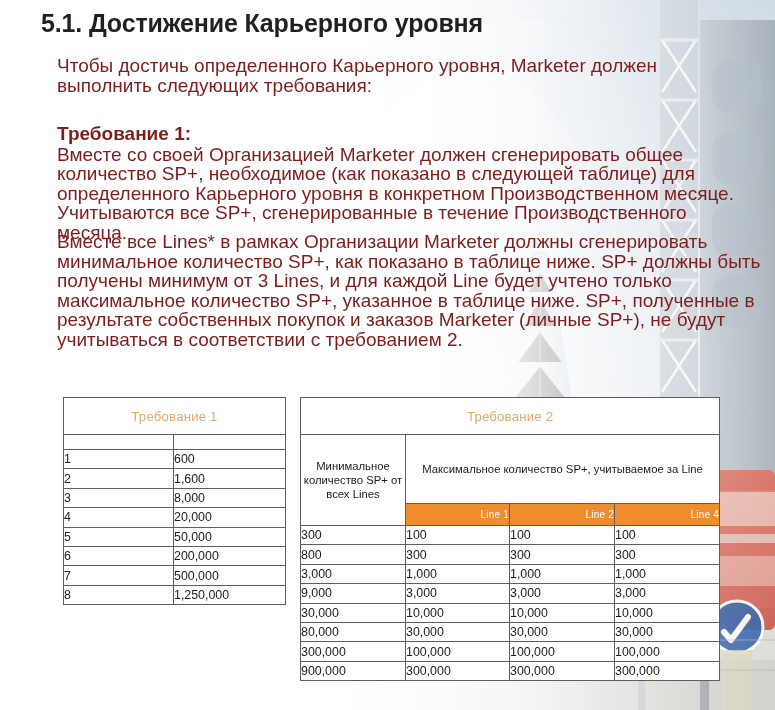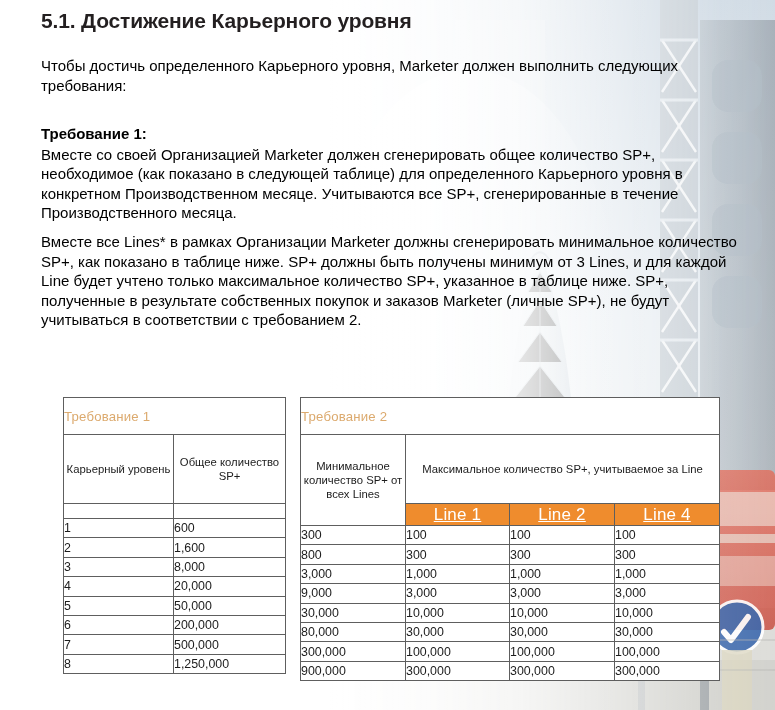--- a/index.html
+++ b/index.html
@@ -49,32 +49,32 @@
     position: relative;
     z-index: 2;
     padding: 0;
   }
 
   h1#page-title {
     position: absolute;
     left: 41px;
     top: 9px;
     margin: 0;
-    font-size: 21px;
+    font-size: 25px;
     font-weight: bold;
     letter-spacing: -0.15px;
     color: #231f20;
   }
 
   .para {
     position: absolute;
-    left: 41px;
-    font-size: 15px;
+    left: 57px;
+    font-size: 19px;
     line-height: 19.5px;
-    color: #000000;
+    color: #7f1d1d;
     width: 700px;
   }
 
   #intro-para { top: 56px; width: 640px; }
   #req1-block { top: 108px; width: 700px; margin-top: 16px; }
   #req2-block { top: 232px; width: 710px; }
 
   .req-heading {
     font-weight: bold;
     display: block;
@@ -93,21 +93,21 @@
     border: 1px solid #5e5e5e;
     background: #ffffff;
     padding: 0;
     vertical-align: middle;
     font-weight: normal;
   }
 
   
   .banner-cell {
     height: 36px;
-    text-align: left;
+    text-align: center;
     color: #dcaa6e;
     font-size: 13.2px;
     font-weight: bold;
     letter-spacing: 0.2px;
   }
 
   
   .colhead {
     height: 68px;
     text-align: center;
@@ -119,25 +119,24 @@
   }
 
   
   .spacer-cell { height: 14px; }
 
   
   .line-head {
     height: 21px;
     background: #ef8c2d !important;
     color: #ffffff;
-    text-align: center;
+    text-align: right;
     font-weight: bold;
-    font-size: 17px;
+    font-size: 10px;
     letter-spacing: 0.2px;
-    text-decoration: underline;
   }
 
   
   .data-cell {
     height: 18.4px;
     padding: 0 0 0 5px;
     font-size: 12.4px;
     color: #1c1c1c;
     text-align: left;
     white-space: nowrap;
@@ -307,24 +306,20 @@
   <table class="tbl" id="table-requirement-1">
     <colgroup>
         <col class="c1">
         <col class="c2">
       </colgroup>
     <tbody>
       <tr>
         <td class="banner-cell" colspan="2">Требование 1</td>
       </tr>
       <tr>
-        <th class="colhead">Карьерный уровень</th>
-        <th class="colhead">Общее количество SP+</th>
-      </tr>
-      <tr>
         <td class="spacer-cell"></td>
         <td class="spacer-cell"></td>
       </tr>
       <tr>
         <td class="data-cell">1</td>
         <td class="data-cell">600</td>
       </tr>
       <tr>
         <td class="data-cell">2</td>
         <td class="data-cell">1,600</td>

